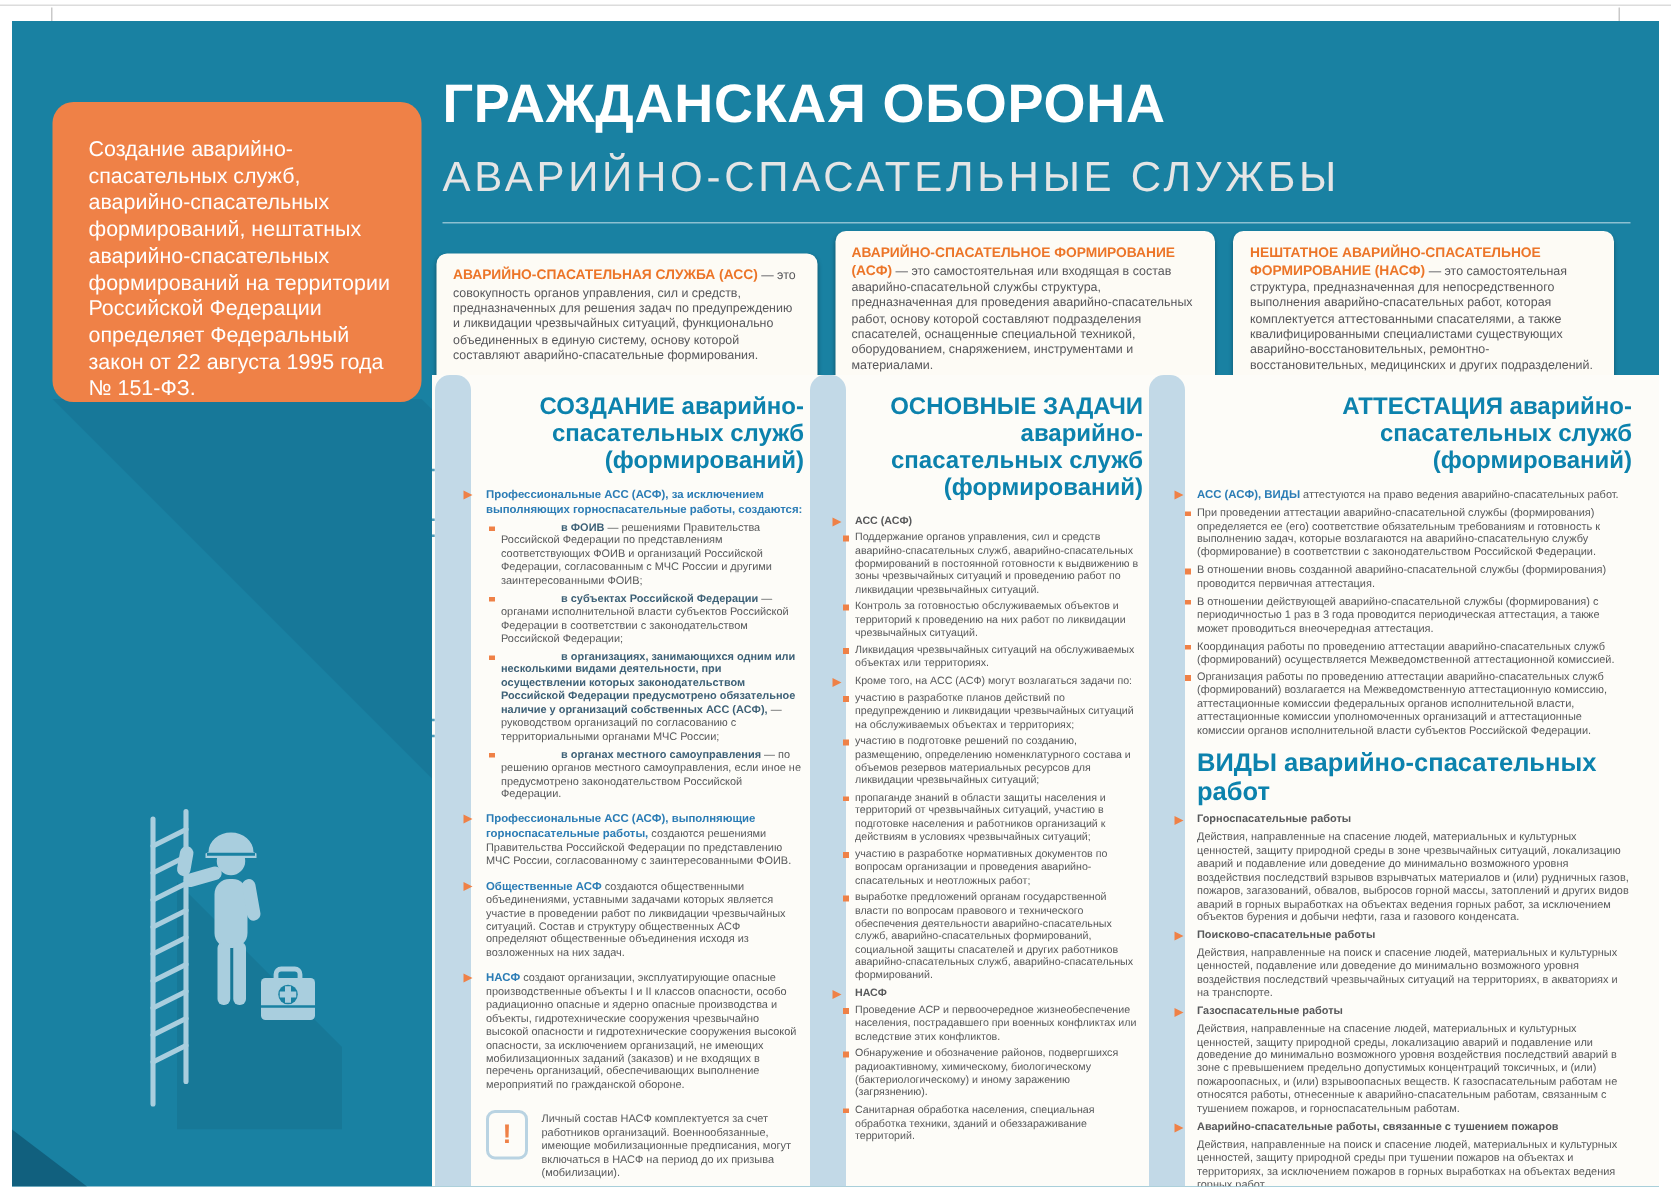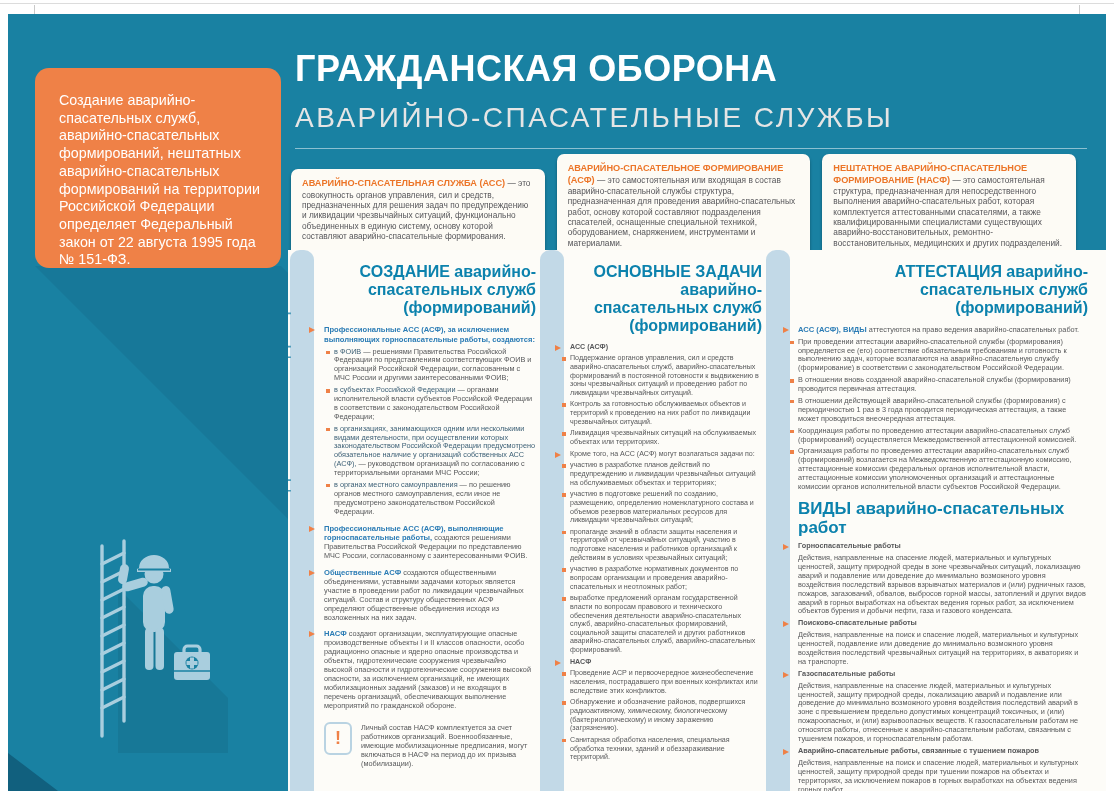--- a/index.html
+++ b/index.html
@@ -43,21 +43,21 @@
 
   .col{position:absolute;top:13px;}
   .col1{left:36px;width:212px;}
   .col2{left:282px;width:192px;}
   .col3{left:510px;width:290px;}
   .col h2{margin:0 0 8px;font-size:16px;line-height:1.12;color:var(--head-blue);font-weight:bold;text-align:right;}
   .col h3.h2b{margin:8px 0 5px;font-size:17px;line-height:1.1;color:var(--head-blue);font-weight:bold;}
   .col p{margin:0 0 3px;font-size:7.3px;line-height:1.22;color:var(--body);}
   .col2 p{font-size:7.1px;}
   .lead{color:var(--lead-blue);font-weight:bold;font-size:7.6px;}
-  .sublead{color:var(--sublead);font-weight:normal;}
+  .sublead{color:var(--sublead);font-weight:bold;margin-left:40px;}
   .subhead{color:var(--lead-blue);font-weight:bold;font-size:7.8px;margin:6px 0 3px;}
   .lead2{color:var(--lead-blue);font-size:7.4px;margin:6px 0 3px;}
   .type-title{color:var(--orange-deep);font-weight:bold;font-size:7.8px;margin:5px 0 1px;}
   .subs{margin-left:10px;}
   .mt{margin-top:7px !important;}
   .marker{position:relative;}
   .marker.arrow::before{content:"";position:absolute;left:-15px;top:2px;width:0;height:0;
     border-left:6px solid var(--orange);border-top:3.5px solid transparent;border-bottom:3.5px solid transparent;}
   .marker.sq::before{content:"";position:absolute;left:-8px;top:3px;width:3.5px;height:3.5px;background:var(--orange);}
   .warn{margin-top:12px;display:flex;gap:9px;align-items:flex-start;width:206px;}

